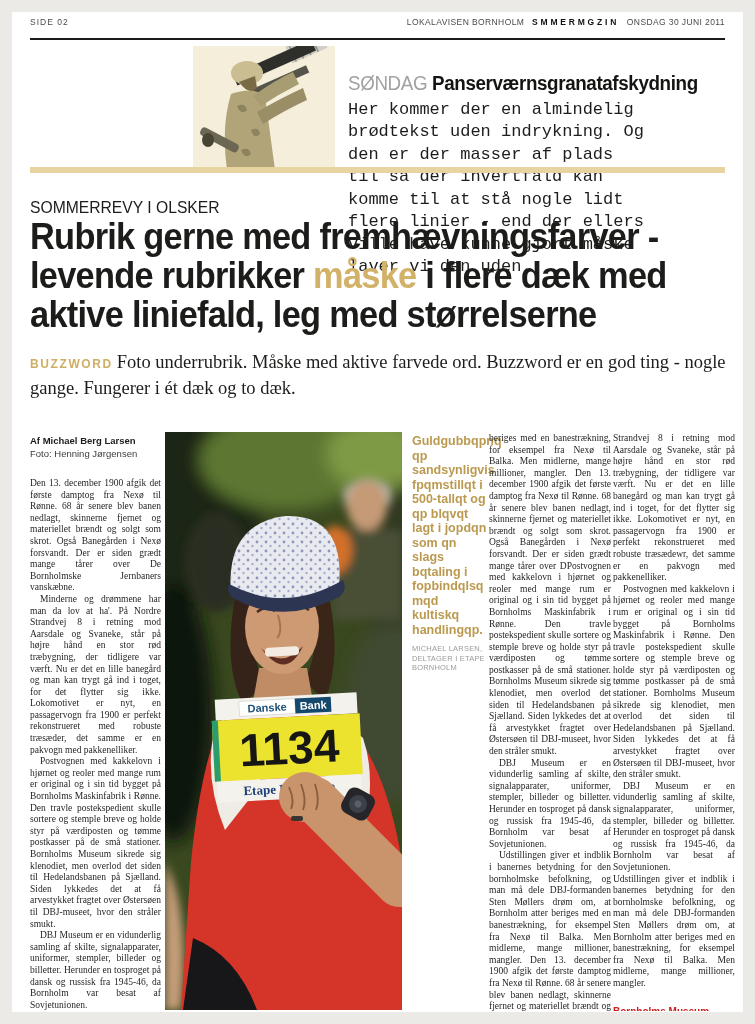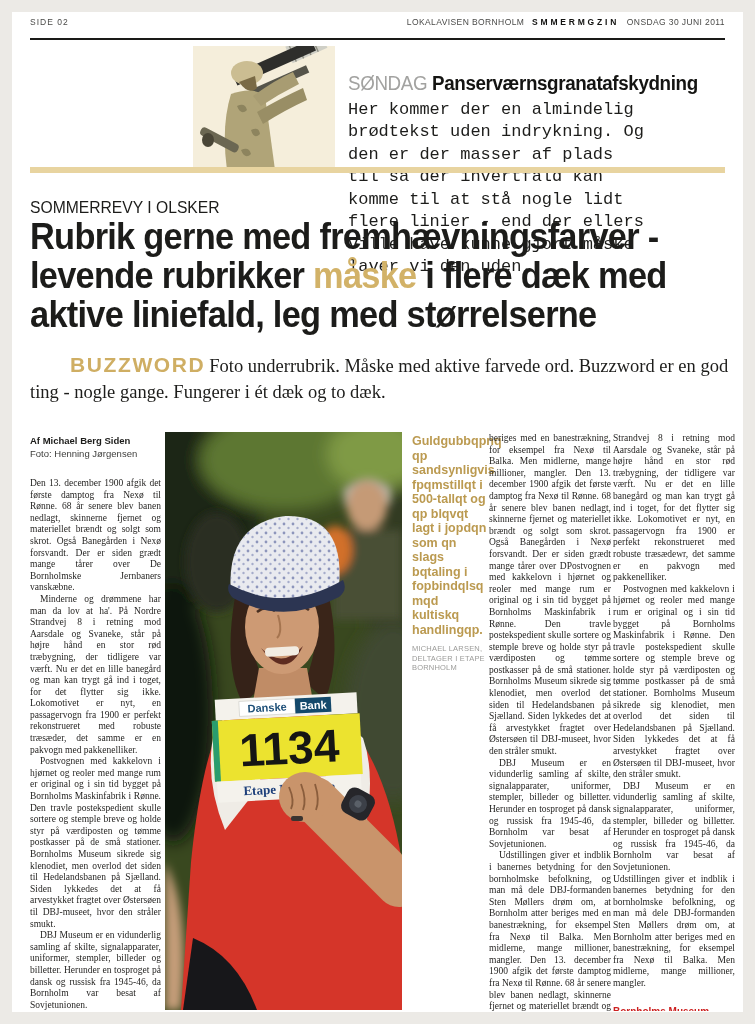--- a/index.html
+++ b/index.html
@@ -25,22 +25,22 @@
 
   
   .kicker{position:absolute;left:30px;top:198px;font-size:16.5px;color:#1c1c1a;
           transform:scaleX(.95);transform-origin:left;white-space:nowrap;}
   .headline{position:absolute;left:30px;top:217px;width:770px;font-size:37px;font-weight:bold;
             line-height:1.06;letter-spacing:-.8px;color:#1c1c1a;
             transform:scaleX(.93);transform-origin:left;}
   .accent{color:#d2b268;}
   .standfirst{position:absolute;left:30px;top:350px;width:708px;font-family:"Liberation Serif",serif;
               font-size:18.5px;line-height:1.4;color:#1d1d1b;}
-  .buzzword{font-family:"Liberation Sans",sans-serif;font-weight:bold;font-size:21px;
-            color:#cfae63;letter-spacing:1.6px;margin-right:4px;margin-left:40px;}
+  .buzzword{font-family:"Liberation Sans",sans-serif;font-weight:bold;font-size:12px;
+            color:#cfae63;letter-spacing:1.6px;margin-right:4px;}
 
   
   .byline-block{position:absolute;left:30px;top:434px;width:131px;font-size:9.5px;line-height:1.4;}
   .byline{font-weight:bold;color:#1c1c1a;}
   .credit{color:#3d3d3b;}
   .bodycol{position:absolute;font-family:"Liberation Serif",serif;font-size:9.5px;line-height:11.6px;
            color:#201f1d;text-align:justify;overflow:hidden;}
   .col1{left:30px;top:478px;width:131px;height:533px;}
   .col2{left:489px;top:433px;width:122px;height:578px;}
   .col3{left:613px;top:433px;width:122px;height:578px;}
@@ -106,21 +106,21 @@
   <div class="headline">
     <span>Rubrik gerne med fremhævningsfarver -</span><br>
     <span>levende rubrikker </span><span class="accent">måske</span><span> i flere dæk med</span><br>
     <span>aktive liniefald, leg med størrelserne</span>
   </div>
   <div class="standfirst">
     <span class="buzzword">BUZZWORD</span><span>Foto underrubrik. Måske med aktive farvede ord. Buzzword er en god ting - nogle gange. Fungerer i ét dæk og to dæk.</span>
   </div>
 
   <div class="byline-block">
-    <div class="byline">Af Michael Berg Siden</div>
+    <div class="byline">Af Michael Berg Larsen</div>
     <div class="credit">Foto: Henning Jørgensen</div>
   </div>
 
   <div class="bodycol col1">
     <p class="noindent">Den 13. december 1900 afgik det første damptog fra Nexø til Rønne. 68 år senere blev banen nedlagt, skinnerne fjernet og materiellet brændt og solgt som skrot. Også Banegården i Nexø forsvandt. Der er siden grædt mange tårer over De Bornholmske Jernbaners vanskæbne.</p>
     <p>Minderne og drømmene har man da lov at ha'. På Nordre Strandvej 8 i retning mod Aarsdale og Svaneke, står på højre hånd en stor rød træbygning, der tidligere var værft. Nu er det en lille banegård og man kan trygt gå ind i toget, for det flytter sig ikke. Lokomotivet er nyt, en passagervogn fra 1900 er perfekt rekonstrueret med robuste træsæder, det samme er en pakvogn med pakkenelliker.</p>
     <p>Postvognen med kakkelovn i hjørnet og reoler med mange rum er original og i sin tid bygget på Bornholms Maskinfabrik i Rønne. Den travle postekspedient skulle sortere og stemple breve og holde styr på værdiposten og tømme postkasser på de små stationer. Bornholms Museum sikrede sig klenodiet, men overlod det siden til Hedelandsbanen på Sjælland. Siden lykkedes det at få arvestykket fragtet over Østersøen til DBJ-museet, hvor den stråler smukt.</p>
     <p>DBJ Museum er en vidunderlig samling af skilte, signalapparater, uniformer, stempler, billeder og billetter. Herunder en tosproget på dansk og russisk fra 1945-46, da Bornholm var besat af Sovjetunionen.</p>
 
   </div>

